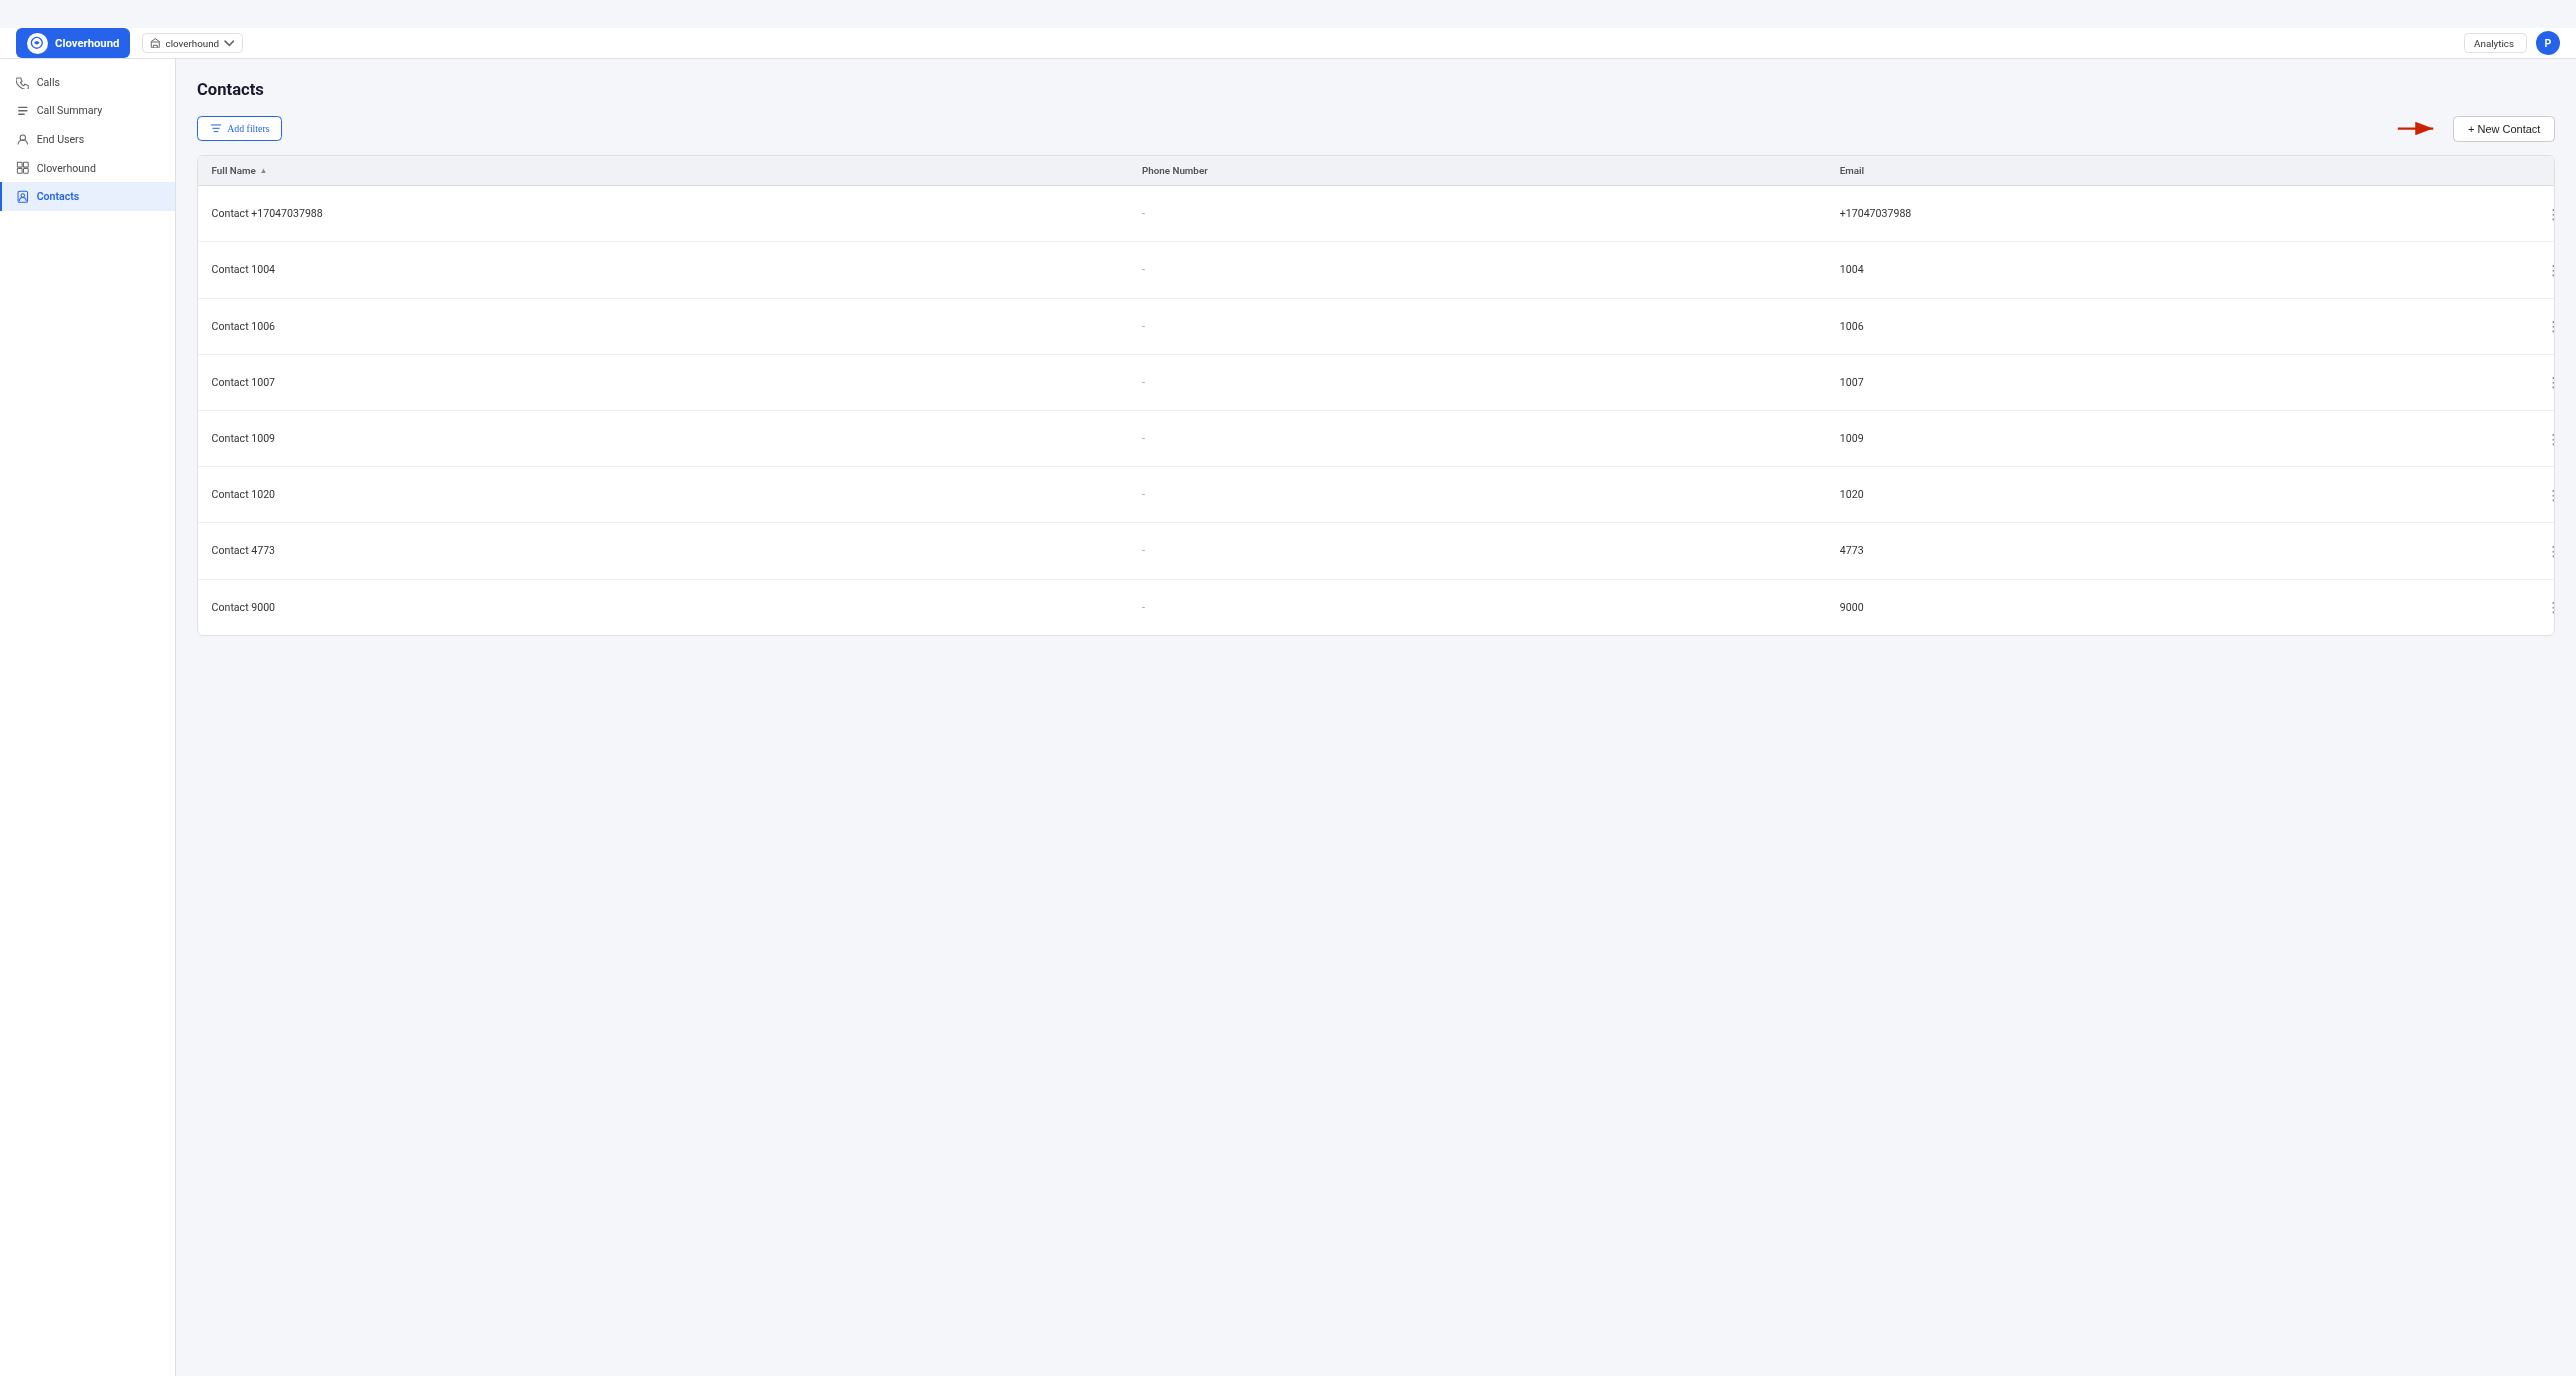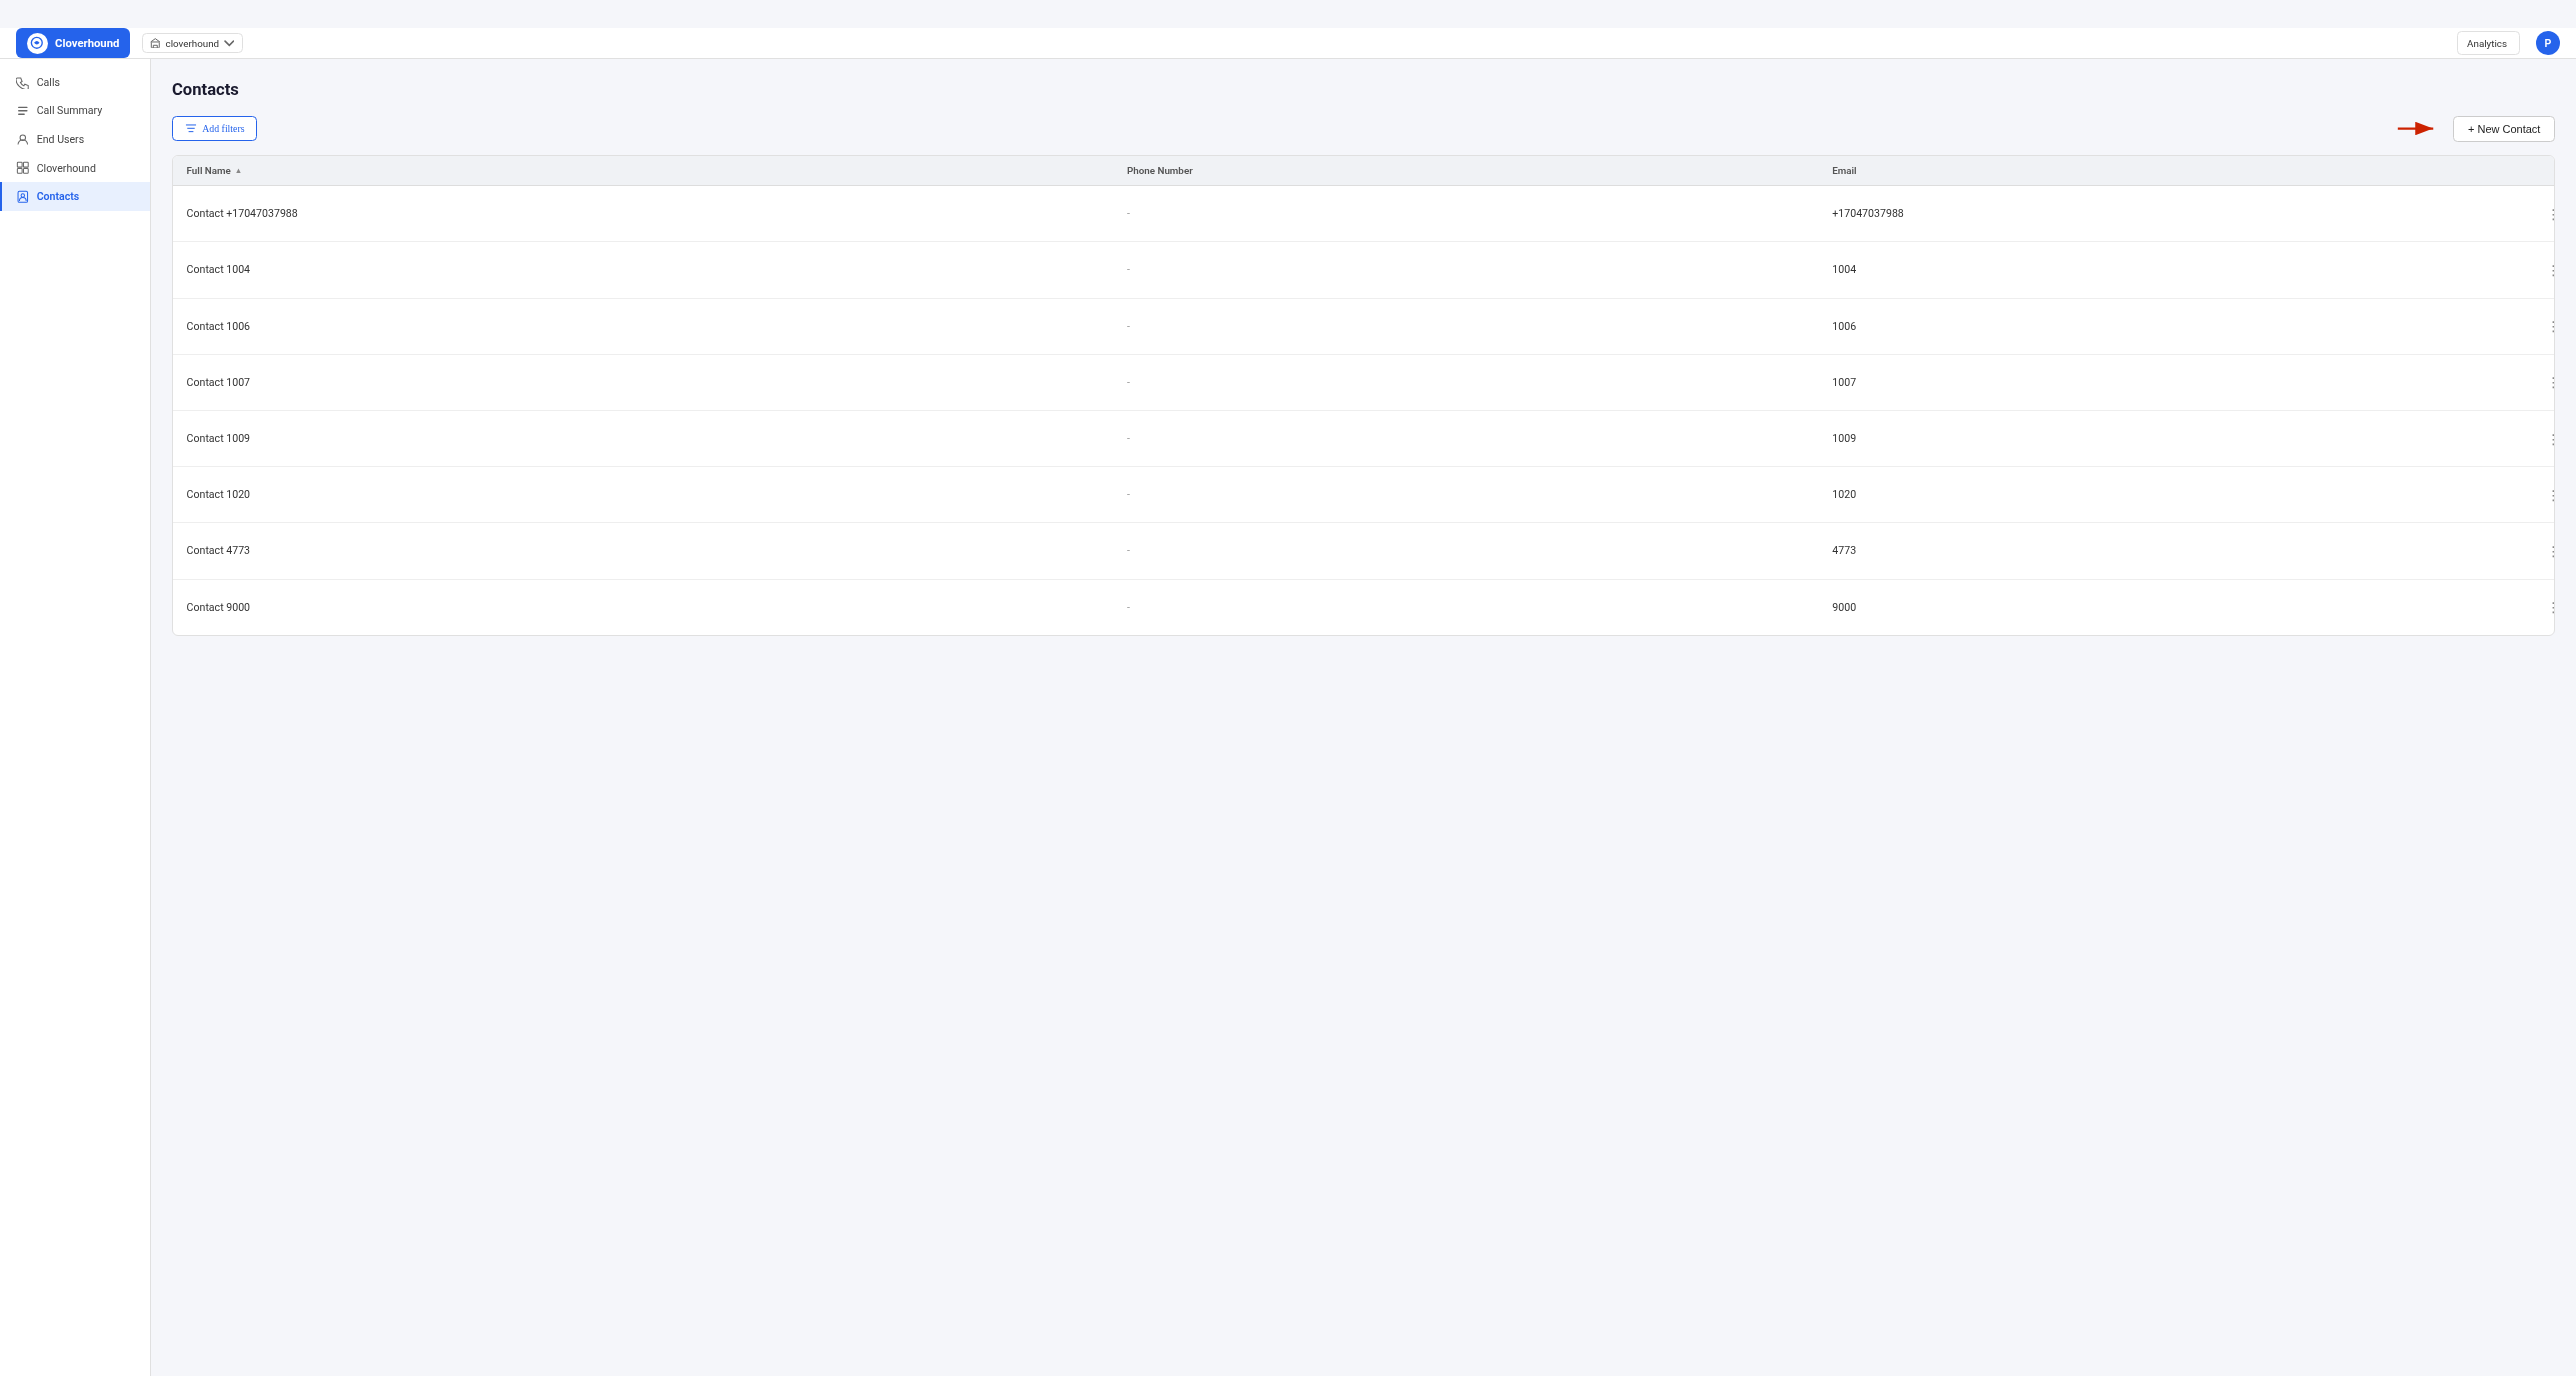--- a/index.html
+++ b/index.html
@@ -10,29 +10,29 @@
       display: flex; align-items: center; justify-content: space-between;
       background: #fff; border-bottom: 0.8px solid #e0e0e0;
       height: 31px; padding: 0 16px; flex-shrink: 0; z-index: 10; margin-top: 28px;
     }
     .topnav-left { display: flex; align-items: center; gap: 12px; }
     .brand { display: flex; align-items: center; gap: 7.5px; background: #2563eb; border-radius: 6px; padding: 4.5px 10.6px; color: #fff; font-weight: 700; font-size: 11.3px; }
     .brand-icon { width: 21px; height: 21px; border-radius: 50%; background: #fff; display: flex; align-items: center; justify-content: center; }
     .brand-icon svg { width: 13.6px; height: 13.6px; }
     .workspace-selector { display: flex; align-items: center; gap: 4.5px; border: 0.8px solid #e0e0e0; border-radius: 4.5px; padding: 3.8px 7.5px; cursor: pointer; font-size: 9.8px; color: #333; background: #fff; }
     .workspace-selector svg { width: 10.6px; height: 10.6px; color: #666; }
-    .topnav-right { display: flex; gap: 16px; }
+    .topnav-right { display: flex; align-items: center; gap: 9px; }
     .analytics-btn { display: flex; align-items: center; gap: 3px; border: 0.8px solid #e0e0e0; border-radius: 4.5px; padding: 3.8px 9px; cursor: pointer; font-size: 9.8px; color: #333; background: #fff; }
     .user-avatar { width: 24px; height: 24px; border-radius: 50%; background: #2563eb; color: #fff; display: flex; align-items: center; justify-content: center; font-size: 10.6px; font-weight: 600; cursor: pointer; }
 
     
     .layout { display: flex; flex: 1; overflow: hidden; }
 
     
-    .sidebar { width: 151px; background: #fff; border-right: 0.8px solid #e0e0e0; display: flex; flex-direction: column; padding: 9px 0; flex-shrink: 0; }
+    .sidebar { width: 176px; background: #fff; border-right: 0.8px solid #e0e0e0; display: flex; flex-direction: column; padding: 9px 0; flex-shrink: 0; }
     .sidebar-item { display: flex; align-items: center; gap: 7.5px; padding: 7.5px 13.6px; cursor: pointer; font-size: 10.6px; color: #444; border-left: 2.3px solid transparent; }
     .sidebar-item.active { background: #e8f0fe; color: #2563eb; border-left: 2.3px solid #2563eb; font-weight: 600; }
     .sidebar-item svg { width: 13.6px; height: 13.6px; flex-shrink: 0; }
 
     
     .main { flex: 1; overflow-y: auto; padding: 21px 21px; }
     .page-title { font-size: 16.6px; font-weight: 700; color: #1a1a2e; margin-bottom: 16.6px; }
 
     
     .toolbar { display: flex; align-items: center; justify-content: space-between; margin-bottom: 13.6px; }

